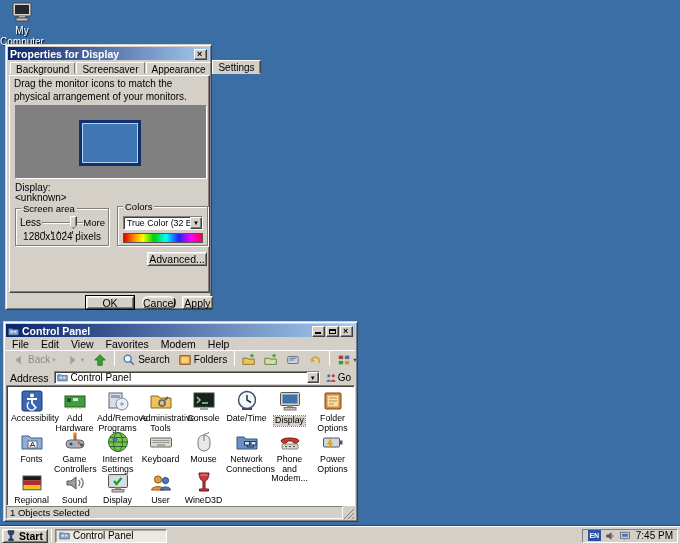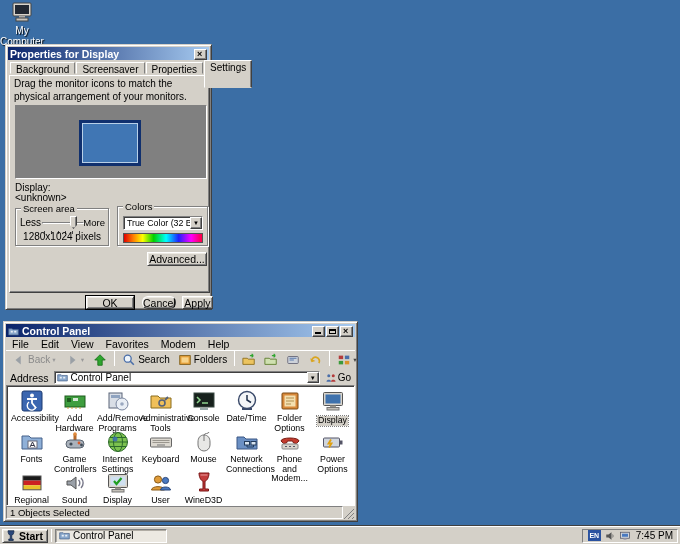--- a/index.html
+++ b/index.html
@@ -36,21 +36,21 @@
              box-shadow:inset -1px -1px 0 #808080; position:relative; }
   .cap-btn .g-x { position:absolute; left:2px; top:-1px; font-size:9px; font-weight:bold; }
   .cap-btn .g-min { position:absolute; left:2px; bottom:2px; width:6px; border-bottom:2px solid #000; }
   .cap-btn .g-max { position:absolute; left:2px; top:2px; width:7px; height:5px; border:1px solid #000; border-top-width:2px; }
 
   
   #display-dialog { position:absolute; left:5px; top:44px; width:207px; height:266px; }
   #dlg-tabs { position:absolute; left:4px; top:17px; height:13px; display:flex; }
   .tab { padding:1px 5px 0 5px; font-size:10px; background:#d4d0c8;
          border:1px solid; border-color:#fff #808080 #d4d0c8 #fff; margin-right:1px; height:12px; }
-  .tab.active { height:28px; margin-top:-2px; font-weight:normal;
+  .tab.active { height:14px; margin-top:-2px; font-weight:normal;
                 border-color:#fff #404040 #d4d0c8 #fff; box-shadow:inset -1px 0 0 #808080; z-index:2;text-align:right; }
   .tabpage { position:absolute; left:3px; top:30px; width:201px; height:218px;
              background:#d4d0c8; border:1px solid; border-color:#fff #404040 #404040 #fff;
              box-shadow: inset -1px -1px 0 #808080; }
   .instr { position:absolute; left:4px; top:2px; width:190px; font-size:10px; line-height:1.25; }
   .preview { position:absolute; left:5px; top:29px; width:192px; height:74px; background:#808080; }
   .mon { position:absolute; left:63px; top:14px; width:62px; height:46px;
          background:#4076b4; border:3px solid #10306e; box-shadow:inset 0 0 0 1px #b8d0e8; }
   .disp-l { position:absolute; left:5px; top:106px; font-size:10px; }
   .disp-v { position:absolute; left:5px; top:116px; font-size:10px; }
@@ -166,21 +166,21 @@
   <div id="display-dialog" class="winframe">
     <div class="titlebar">
       <span class="title">Properties for Display</span>
       <span class="cap-btn">
           <span class="g-x">×</span>
         </span>
     </div>
     <div id="dlg-tabs">
         <span class="tab">Background</span>
         <span class="tab">Screensaver</span>
-        <span class="tab">Properties</span>
+        <span class="tab">Appearance</span>
         <span class="tab active">Settings</span>
       </div>
     <div class="tabpage">
       <div class="instr">Drag the monitor icons to match the physical arrangement of your monitors.</div>
       <div class="preview sunken-flat">
         <div class="mon"></div>
       </div>
       <div class="disp-l">Display:</div>
       <div class="disp-v">&lt;unknown&gt;</div>
 
@@ -416,38 +416,38 @@
           <div class="cp-item">
             <span class="cicon">
               <svg viewBox="0 0 24 24">
                 <circle cx="12" cy="11" r="8.5" fill="#f4f6f8" stroke="#3a4a6a" stroke-width="1.4"></circle>
                 <path d="M12 6v5l4 2.5" stroke="#20304a" stroke-width="1.5" fill="none"></path>
                 <path d="M7 20h10" stroke="#3a4a6a" stroke-width="2"></path>
               </svg>
             </span>
             <div class="clabel">Date/Time</div>
           </div>
-          <div class="cp-item">
-            <span class="cicon">
-              <svg viewBox="0 0 24 24">
-                <rect x="4" y="4" width="16" height="16" rx="1" fill="#d8893a" stroke="#7c4a14"></rect>
-                <rect x="6.5" y="6.5" width="11" height="11" fill="#f4e0b0"></rect>
-                <path d="M8 9h8M8 12h8M8 15h5" stroke="#b09050"></path>
-              </svg>
-            </span>
-            <div class="clabel">Folder Options</div>
-          </div>
           <div class="cp-item selected"><span class="cicon">
               <svg viewBox="0 0 24 24">
                 <rect x="2.5" y="3.5" width="19" height="13" rx="1" fill="#d8d4cc" stroke="#555"></rect>
                 <rect x="4.5" y="5.5" width="15" height="9" fill="#3f72ad"></rect>
                 <rect x="9" y="16.5" width="6" height="2" fill="#9a968e"></rect>
                 <rect x="6" y="18.5" width="12" height="2.5" fill="#c4c0b8" stroke="#777"></rect>
               </svg>
             </span><div class="clabel">Display</div></div>
+          <div class="cp-item">
+            <span class="cicon">
+              <svg viewBox="0 0 24 24">
+                <rect x="4" y="4" width="16" height="16" rx="1" fill="#d8893a" stroke="#7c4a14"></rect>
+                <rect x="6.5" y="6.5" width="11" height="11" fill="#f4e0b0"></rect>
+                <path d="M8 9h8M8 12h8M8 15h5" stroke="#b09050"></path>
+              </svg>
+            </span>
+            <div class="clabel">Folder Options</div>
+          </div>
           <div class="cp-item">
             <span class="cicon">
               <svg viewBox="0 0 24 24">
                 <path d="M2 19V6h7l2 2h11v11z" fill="#8fb0d8" stroke="#44608a"></path>
                 <rect x="8" y="11" width="9" height="7" fill="#fff" stroke="#667"></rect>
                 <path d="M10 17l2.5-5 2.5 5M11 15.5h3" stroke="#334" fill="none"></path>
               </svg>
             </span>
             <div class="clabel">Fonts</div>
           </div>

